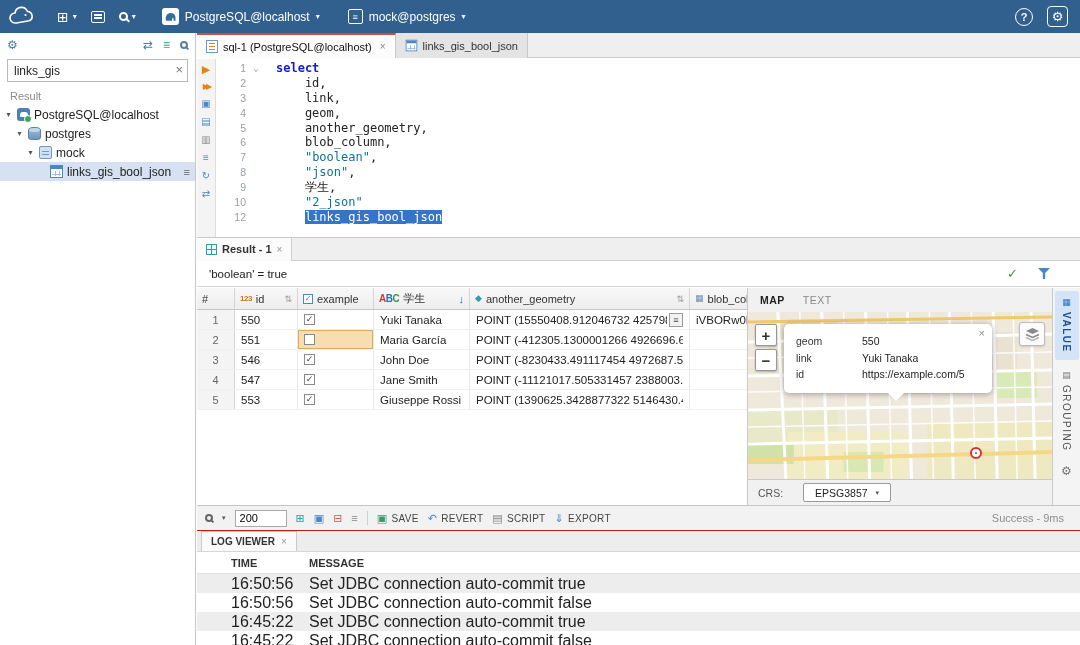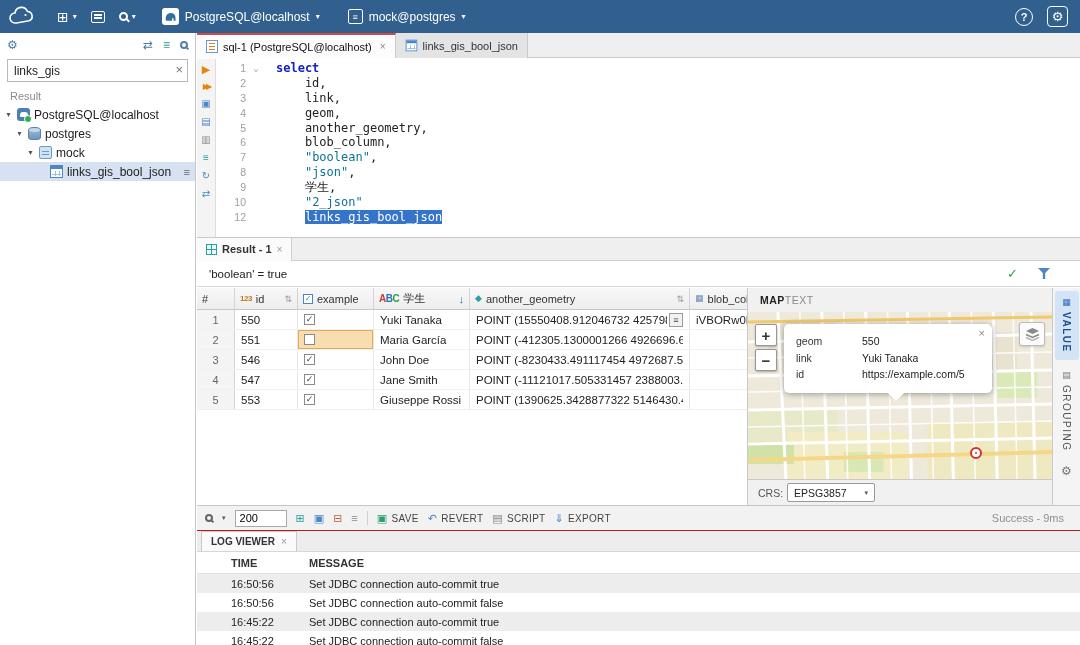--- a/index.html
+++ b/index.html
@@ -117,39 +117,39 @@
 .abc0{color:#cc3b30}.abc1{color:#2e6fbd}.abc2{color:#2f9e44}
 .htype-geom{color:#2f9ea6;font-size:9px}
 .htype-blob{color:#6d8fb5;font-size:9px}
 .sortu{margin-left:auto;color:#9a9a9a;font-size:9px}
 .sortd{margin-left:auto;color:#2e6fbd;font-size:11px;font-weight:bold}
 .gtxt{overflow:hidden;flex:1}
 .cellbtn{flex:0 0 14px;height:14px;border:1px solid #9a9a9a;background:#f2f2f2;font-size:9px;display:flex;align-items:center;justify-content:center;color:#444;margin-left:2px;cursor:pointer}
 
 
 #map-panel{position:absolute;left:550px;top:0;width:306px;height:100%;border-left:1px solid #c9c9c9;background:#f7f7f7;display:flex;flex-direction:column}
-#map-tabs{height:24px;display:flex;align-items:center;padding:0 12px;background:#f1f1f1;font-size:10.5px;letter-spacing:.5px;flex:0 0 24px}
+#map-tabs{height:24px;display:flex;align-items:center;gap:18px;padding:0 12px;background:#f1f1f1;font-size:10.5px;letter-spacing:.5px;flex:0 0 24px}
 .mtab{color:#8a8a8a;cursor:pointer}
 .mtab.active{color:#222;font-weight:bold}
 #map-canvas{position:relative;height:167px;overflow:hidden;background:#efe9dc;flex:0 0 167px}
 #map-canvas svg.base{position:absolute;left:0;top:0;width:100%;height:100%}
 .zoom{position:absolute;left:7px;top:12px;display:flex;flex-direction:column;gap:3px}
 .zbtn{width:22px;height:22px;background:#fff;border:1px solid #979797;border-radius:2px;font-size:15px;font-weight:bold;color:#333;display:flex;align-items:center;justify-content:center;box-shadow:0 1px 2px rgba(0,0,0,.25);cursor:pointer}
 .layers{position:absolute;right:8px;top:10px;width:26px;height:24px;background:#fbfbfb;border:1px solid #bbb;border-radius:3px;display:flex;align-items:center;justify-content:center;box-shadow:0 1px 2px rgba(0,0,0,.15);cursor:pointer}
 #map-popup{position:absolute;left:36px;top:12px;width:208px;background:#fff;border-radius:5px;box-shadow:0 1px 6px rgba(0,0,0,.35);padding:9px 12px 10px;font-size:10.5px}
 .prow{display:flex;line-height:16.5px}
 .plabel{width:66px;color:#333;flex:0 0 66px}
 .pvalue{color:#222;overflow:hidden;white-space:nowrap}
 .pclose{position:absolute;right:7px;top:3px;color:#888;font-size:11px;cursor:pointer}
 .ppointer{position:absolute;left:104px;top:100%;width:0;height:0;border:8px solid transparent;border-top-color:#fff}
 .marker{position:absolute;left:222px;top:135px;width:12px;height:12px;border:2px solid #d0342c;background:#fff;border-radius:50%}
 .marker::after{content:"";position:absolute;left:3px;top:3px;width:2px;height:2px;background:#d0342c;border-radius:50%}
-#crs-bar{height:26px;border-top:1px solid #c9c9c9;background:#f1f1f1;display:flex;align-items:center;gap:4px;padding:0 10px;margin-top:auto}
+#crs-bar{height:26px;border-top:1px solid #c9c9c9;background:#f1f1f1;display:flex;align-items:center;gap:20px;padding:0 10px;margin-top:auto}
 .crs-label{font-size:10.5px;color:#555}
-.crs-select{height:19px;min-width:88px;background:#fff;border:1px solid #9a9a9a;border-radius:2px;font-size:10.5px;display:flex;align-items:center;justify-content:space-between;padding:0 6px;gap:8px;cursor:pointer}
+.crs-select{height:19px;min-width:88px;background:#fff;border:1px solid #9a9a9a;border-radius:2px;font-size:10.5px;display:flex;align-items:center;justify-content:center;padding:0 6px;gap:8px;cursor:pointer}
 .crs-caret{font-size:7px;color:#555}
 
 
 #right-strip{position:absolute;right:0;top:0;width:28px;height:100%;border-left:1px solid #c9c9c9;background:#f4f4f4;display:flex;flex-direction:column;align-items:center;padding-top:3px}
 .vtab{width:24px;display:flex;flex-direction:column;align-items:center;gap:5px;padding:7px 0;border-radius:3px;margin-bottom:4px;cursor:pointer}
 .vtab.active{background:#d4e4f7}
 .vtab-icon{font-size:9px;line-height:1}
 .vtab-icon.b{color:#2e6fbd}.vtab-icon.g{color:#777}
 .vlabel{writing-mode:vertical-rl;font-size:10px;letter-spacing:1.5px;color:#555}
 .vtab.active .vlabel{color:#1d4f8f;font-weight:bold}
@@ -167,21 +167,21 @@
 .sep{width:1px;height:14px;background:#d0d0d0}
 .status{margin-left:auto;color:#8e8e8e;font-size:11px;padding-right:8px}
 
 
 #log-panel{position:absolute;left:0;top:497px;right:0;bottom:0;background:#fff;border-top:1px solid #b91c1c;overflow:hidden}
 #log-tabbar{height:21px;background:#ededed;border-bottom:1px solid #d6d6d6;display:flex;align-items:flex-end;padding-left:4px}
 .ltab{height:20px;background:#fafafa;border:1px solid #c9c9c9;border-bottom:none;display:flex;align-items:center;gap:6px;padding:0 9px;font-size:10px;font-weight:bold;color:#333;cursor:pointer}
 .ltab .x{font-weight:normal;color:#999;font-size:10px}
 #log-header{height:22px;display:flex;align-items:center;border-bottom:1px solid #e0e0e0;font-size:11px;font-weight:bold;color:#333}
 .lh-time{width:112px;padding-left:34px;flex:0 0 112px}
-.lrow{height:19px;display:flex;align-items:center;font-size:11px;color:#222}
+.lrow{height:19px;display:flex;align-items:center;font-size:16px;color:#222}
 #log-rows .lrow:nth-child(odd){background:#ededed}
 .lr-time{width:112px;padding-left:34px;flex:0 0 112px}
 </style>
 </head>
 <body>
 
 <header id="topbar">
   <span class="logo">
     <svg width="30" height="22" viewBox="0 0 30 22" fill="none">
       <path d="M7 17 a5 5 0 0 1 0-10 a6.5 6.5 0 0 1 12.5-1.5 a4.8 4.8 0 0 1 1.5 9.3 L8.5 17 Z" stroke="#ffffff" stroke-width="1.6" fill="none"></path>

